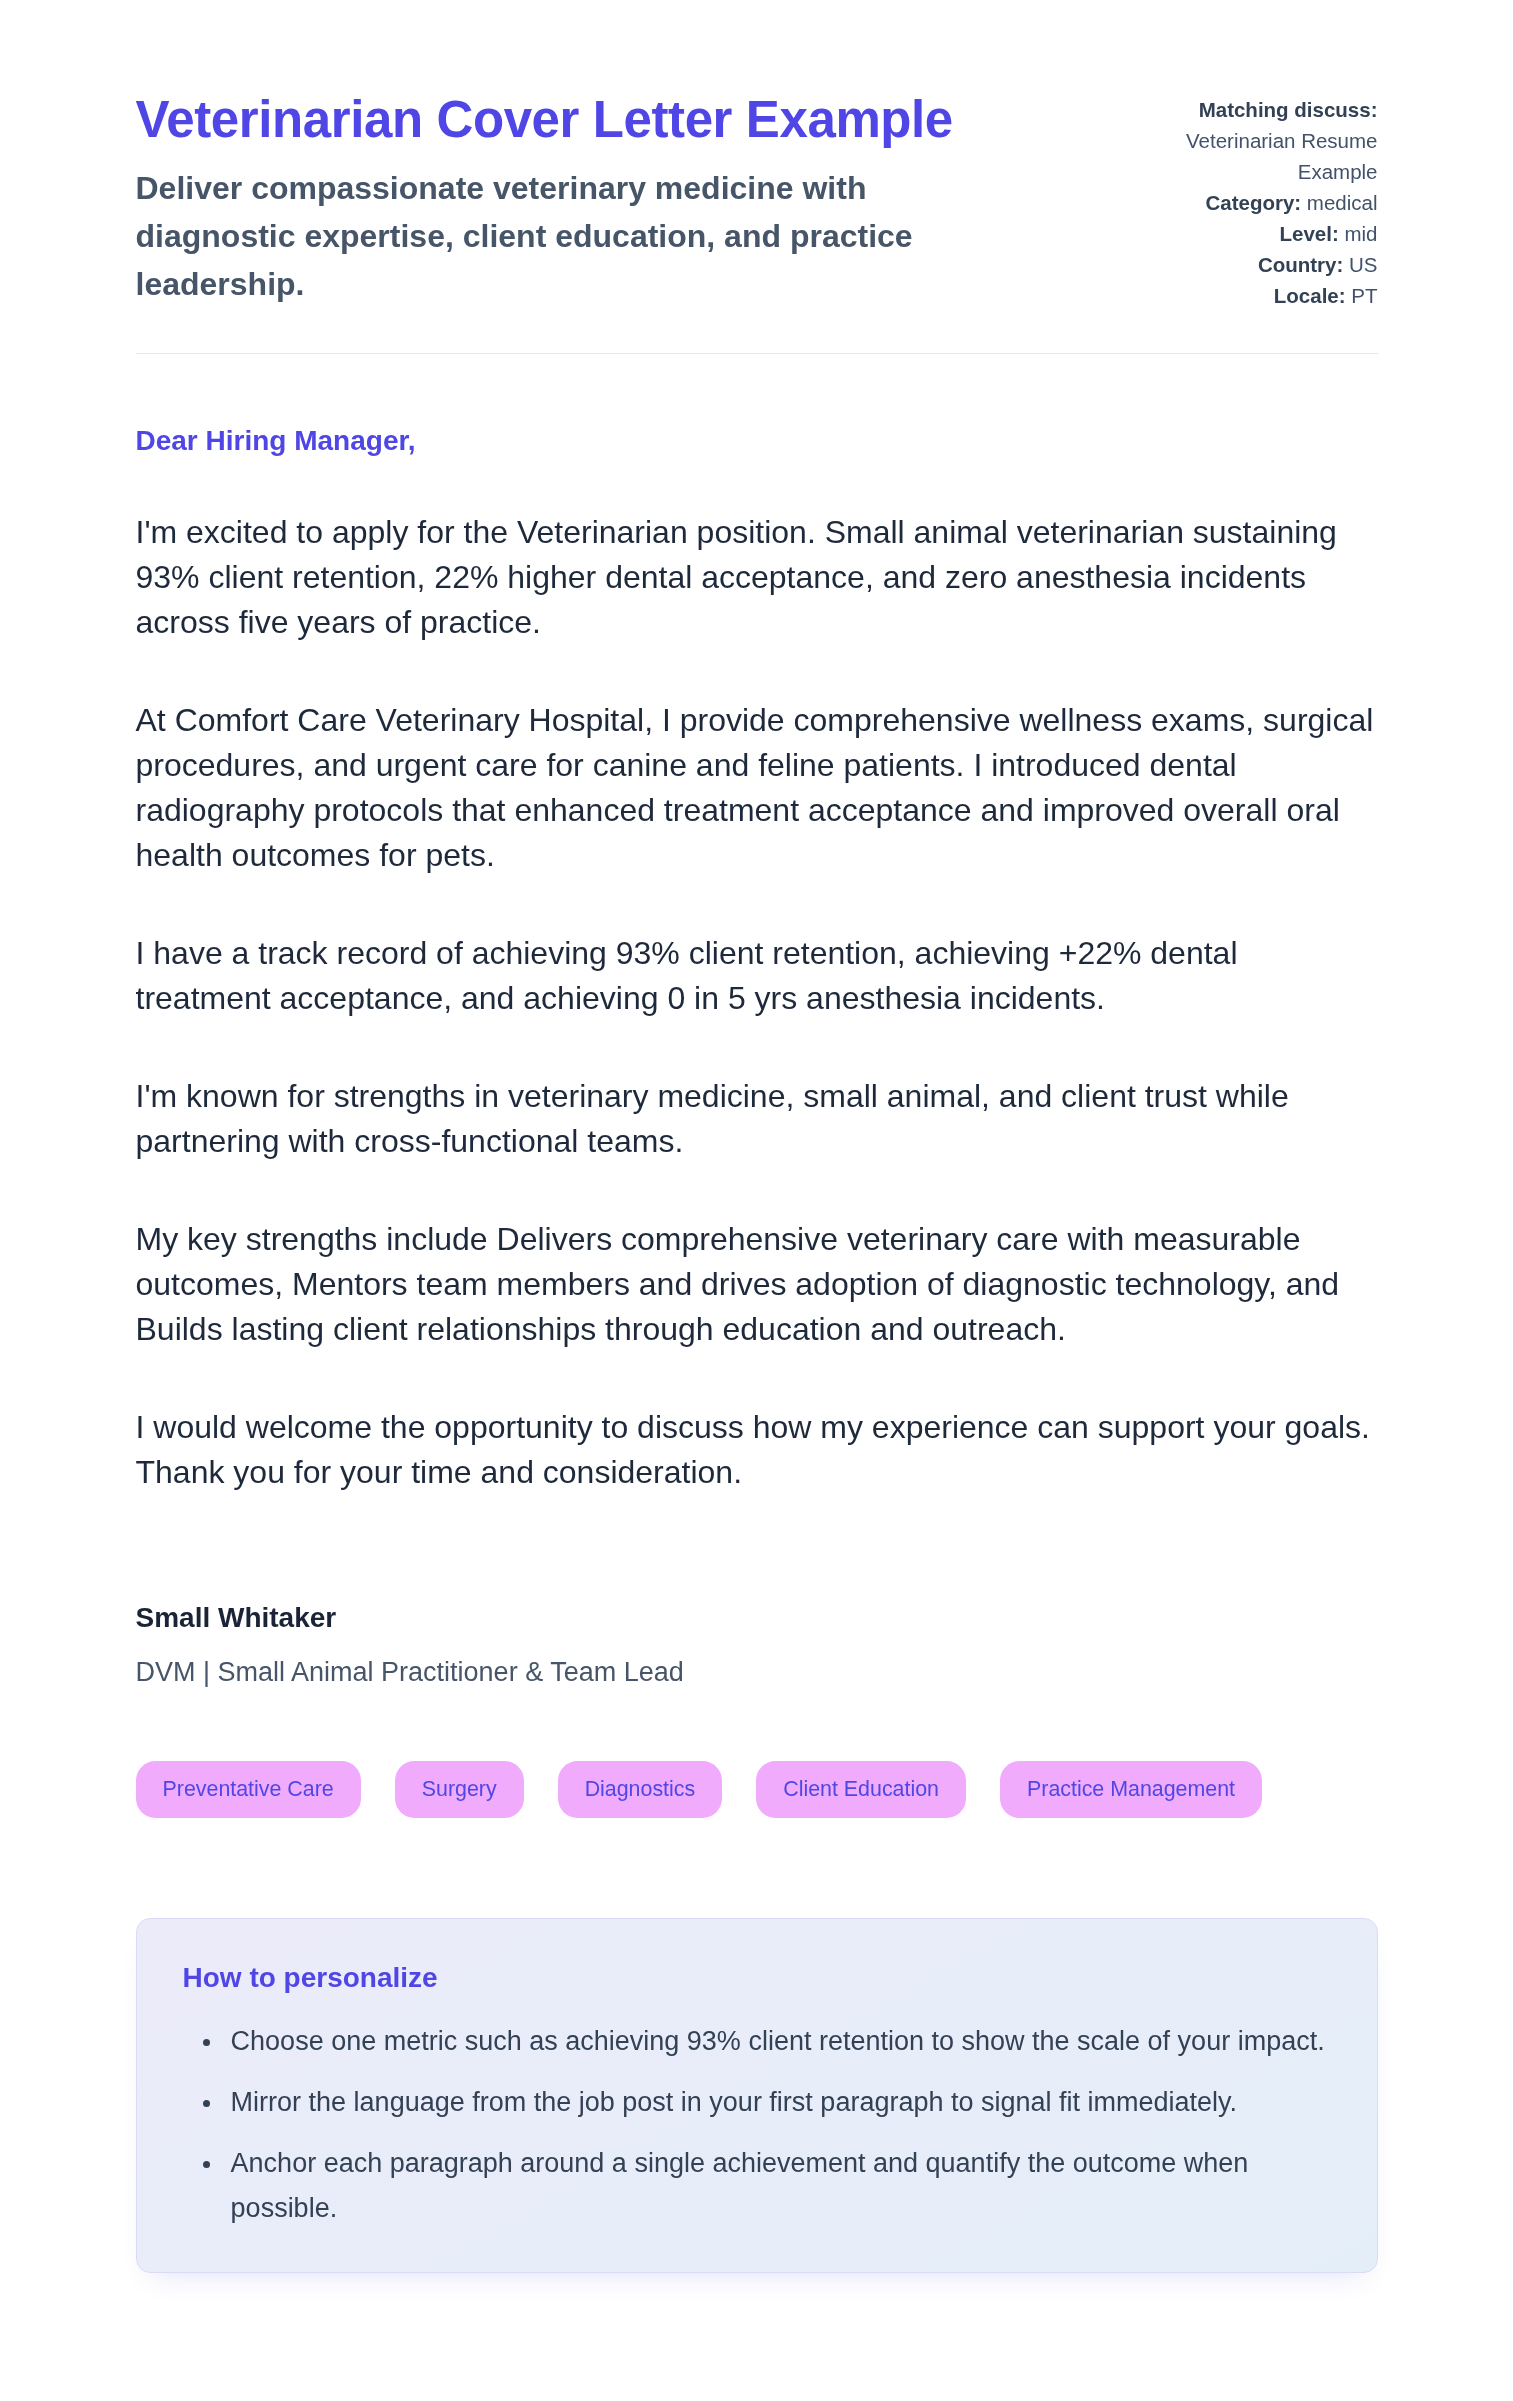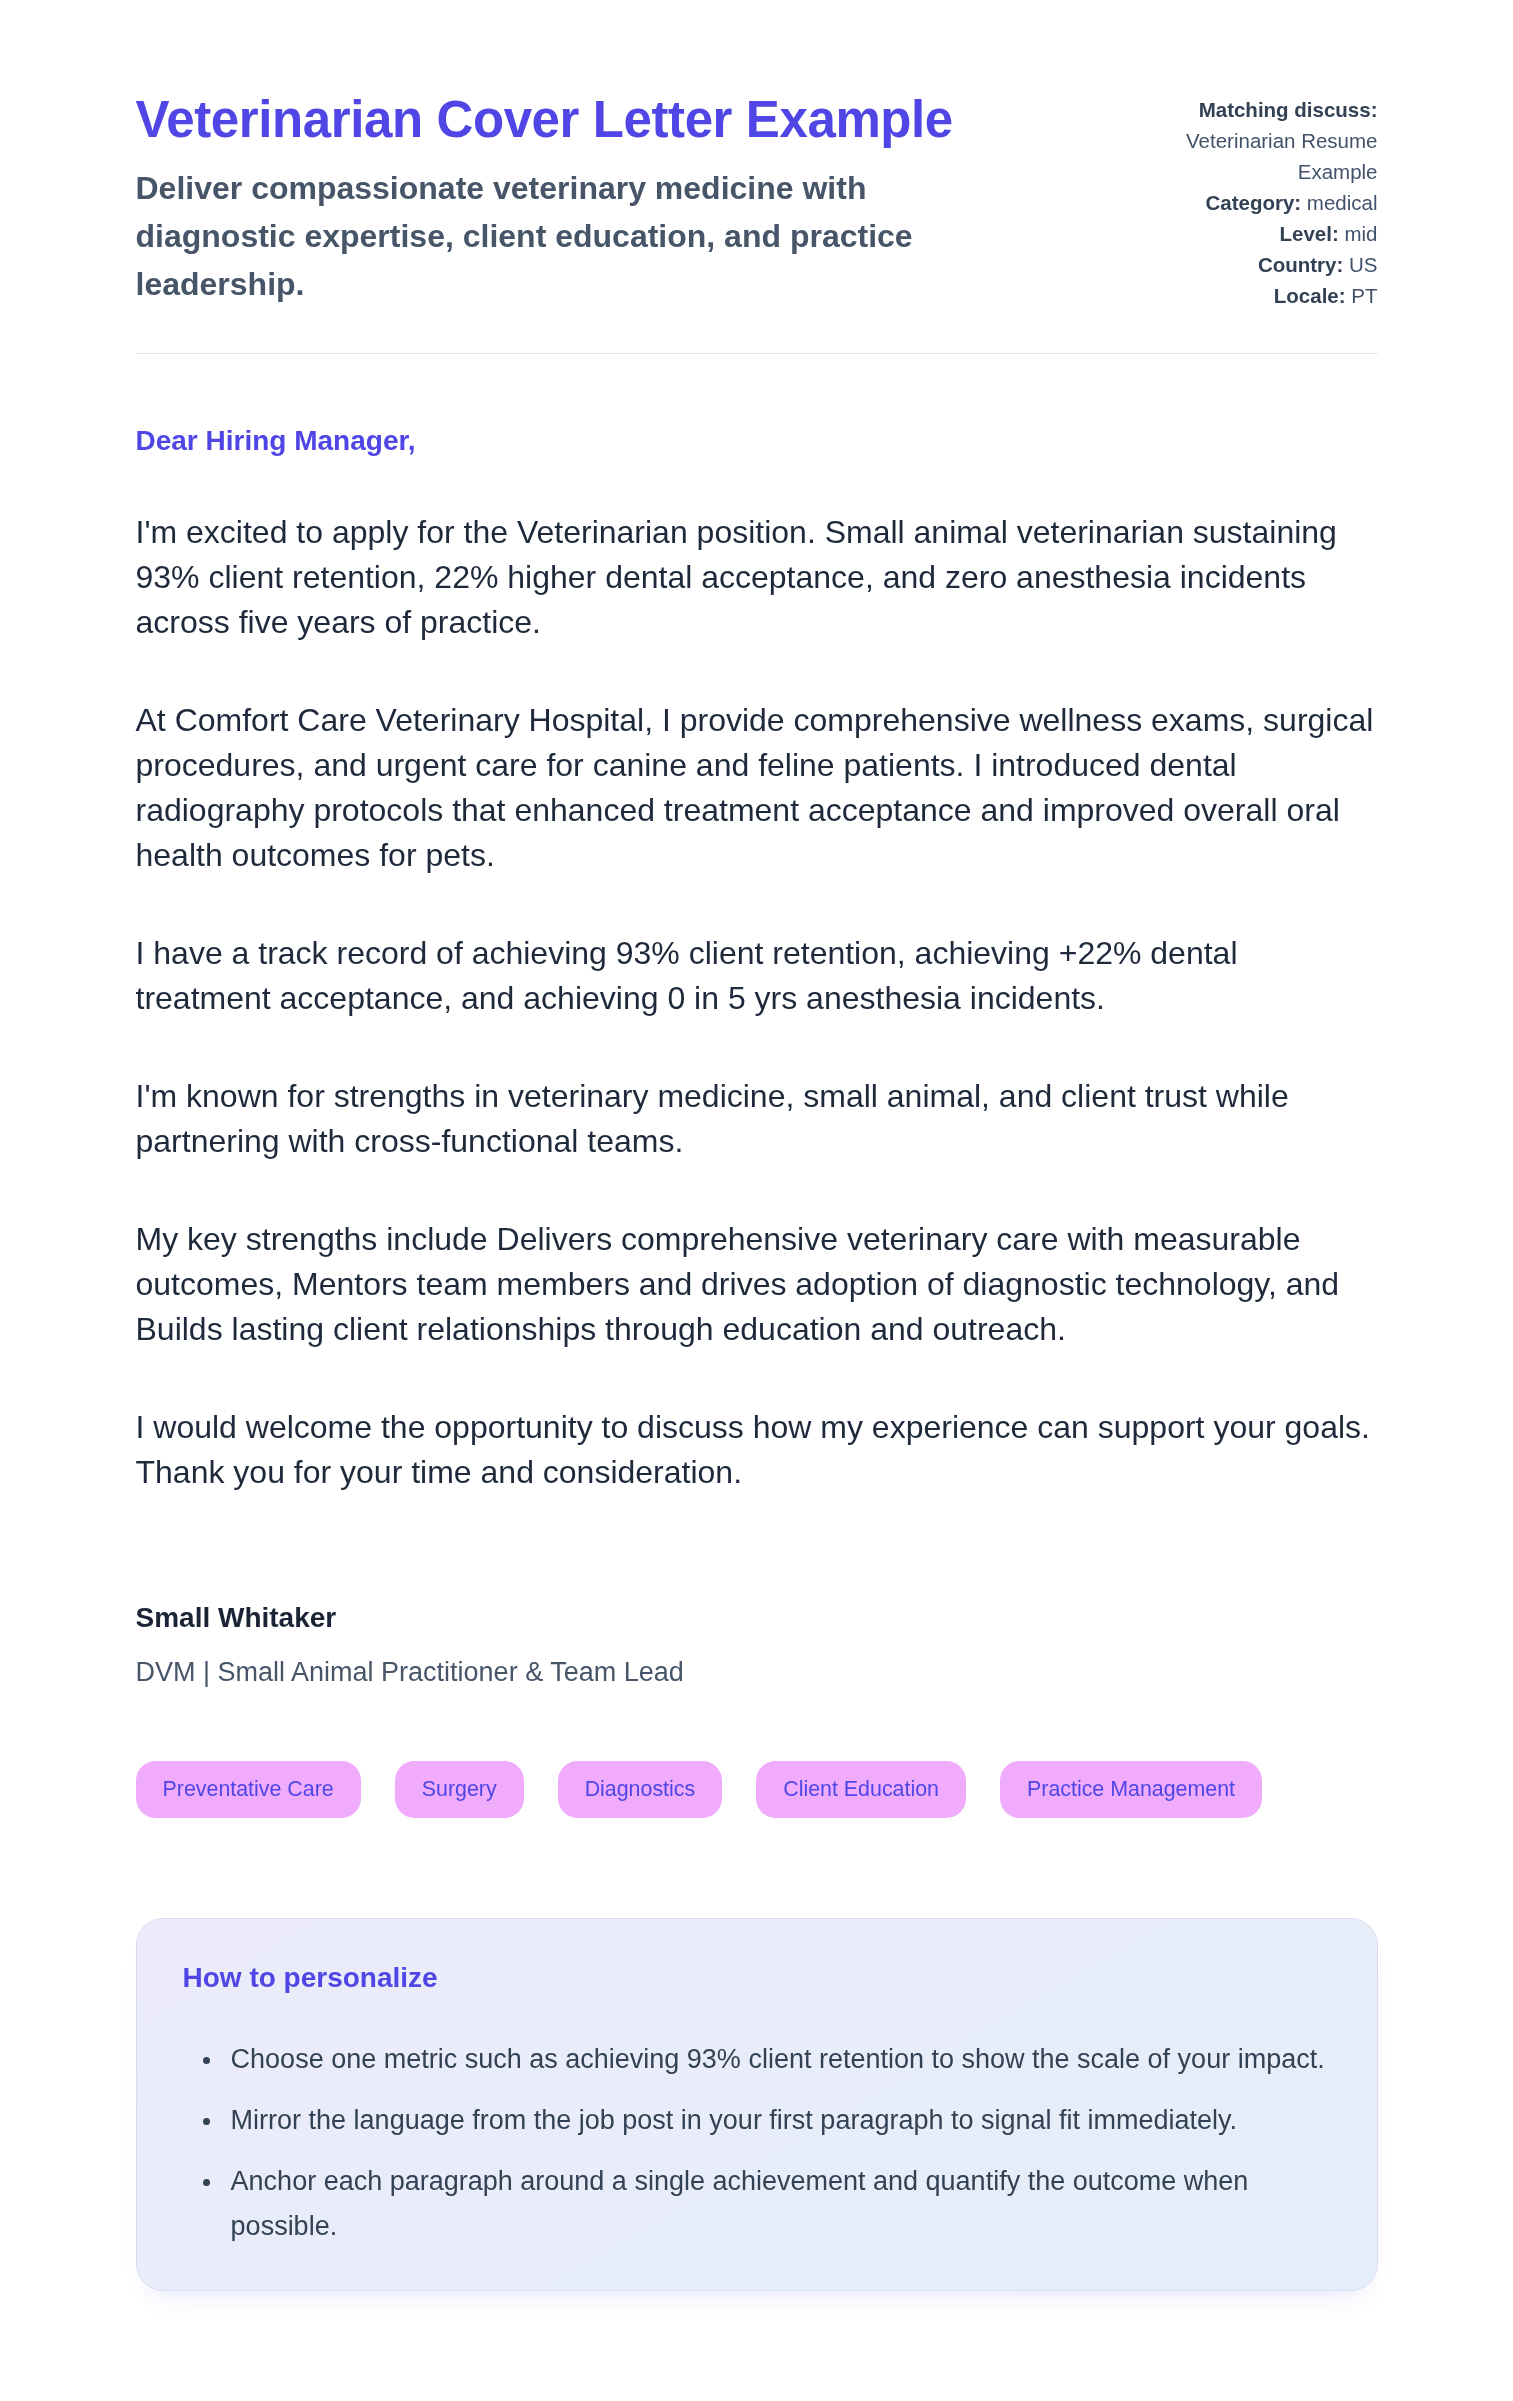--- a/index.html
+++ b/index.html
@@ -93,33 +93,33 @@
     font-size: 21.4px;
     line-height: 1;
     padding: 18px 27px;
     border-radius: 19.6px;
     cursor: pointer;
     white-space: nowrap;
   }
   
   .personalize {
     margin-top: 100px;
-    border-radius: 27px;
+    border-radius: 14px;
     border: 0.9px solid #dadcf5;
     background: linear-gradient(150deg, #ecebf9 0%, #e8edf9 45%, #e4eef8 100%);
     box-shadow: 0 16px 27px -16px rgba(79, 70, 229, 0.18);
     padding: 43px 46px 41px 46px;
   }
   .personalize-heading {
     color: #4f46e5;
     font-size: 28px;
     font-weight: 700;
   }
   .personalize-list {
-    margin-top: 43px;
+    margin-top: 25px;
     padding-left: 41px;
     list-style: disc;
   }
   .personalize-list li {
     font-size: 27px;
     line-height: 45px;
     color: #334155;
     margin-bottom: 16px;
     padding-left: 7.1px;
   }

